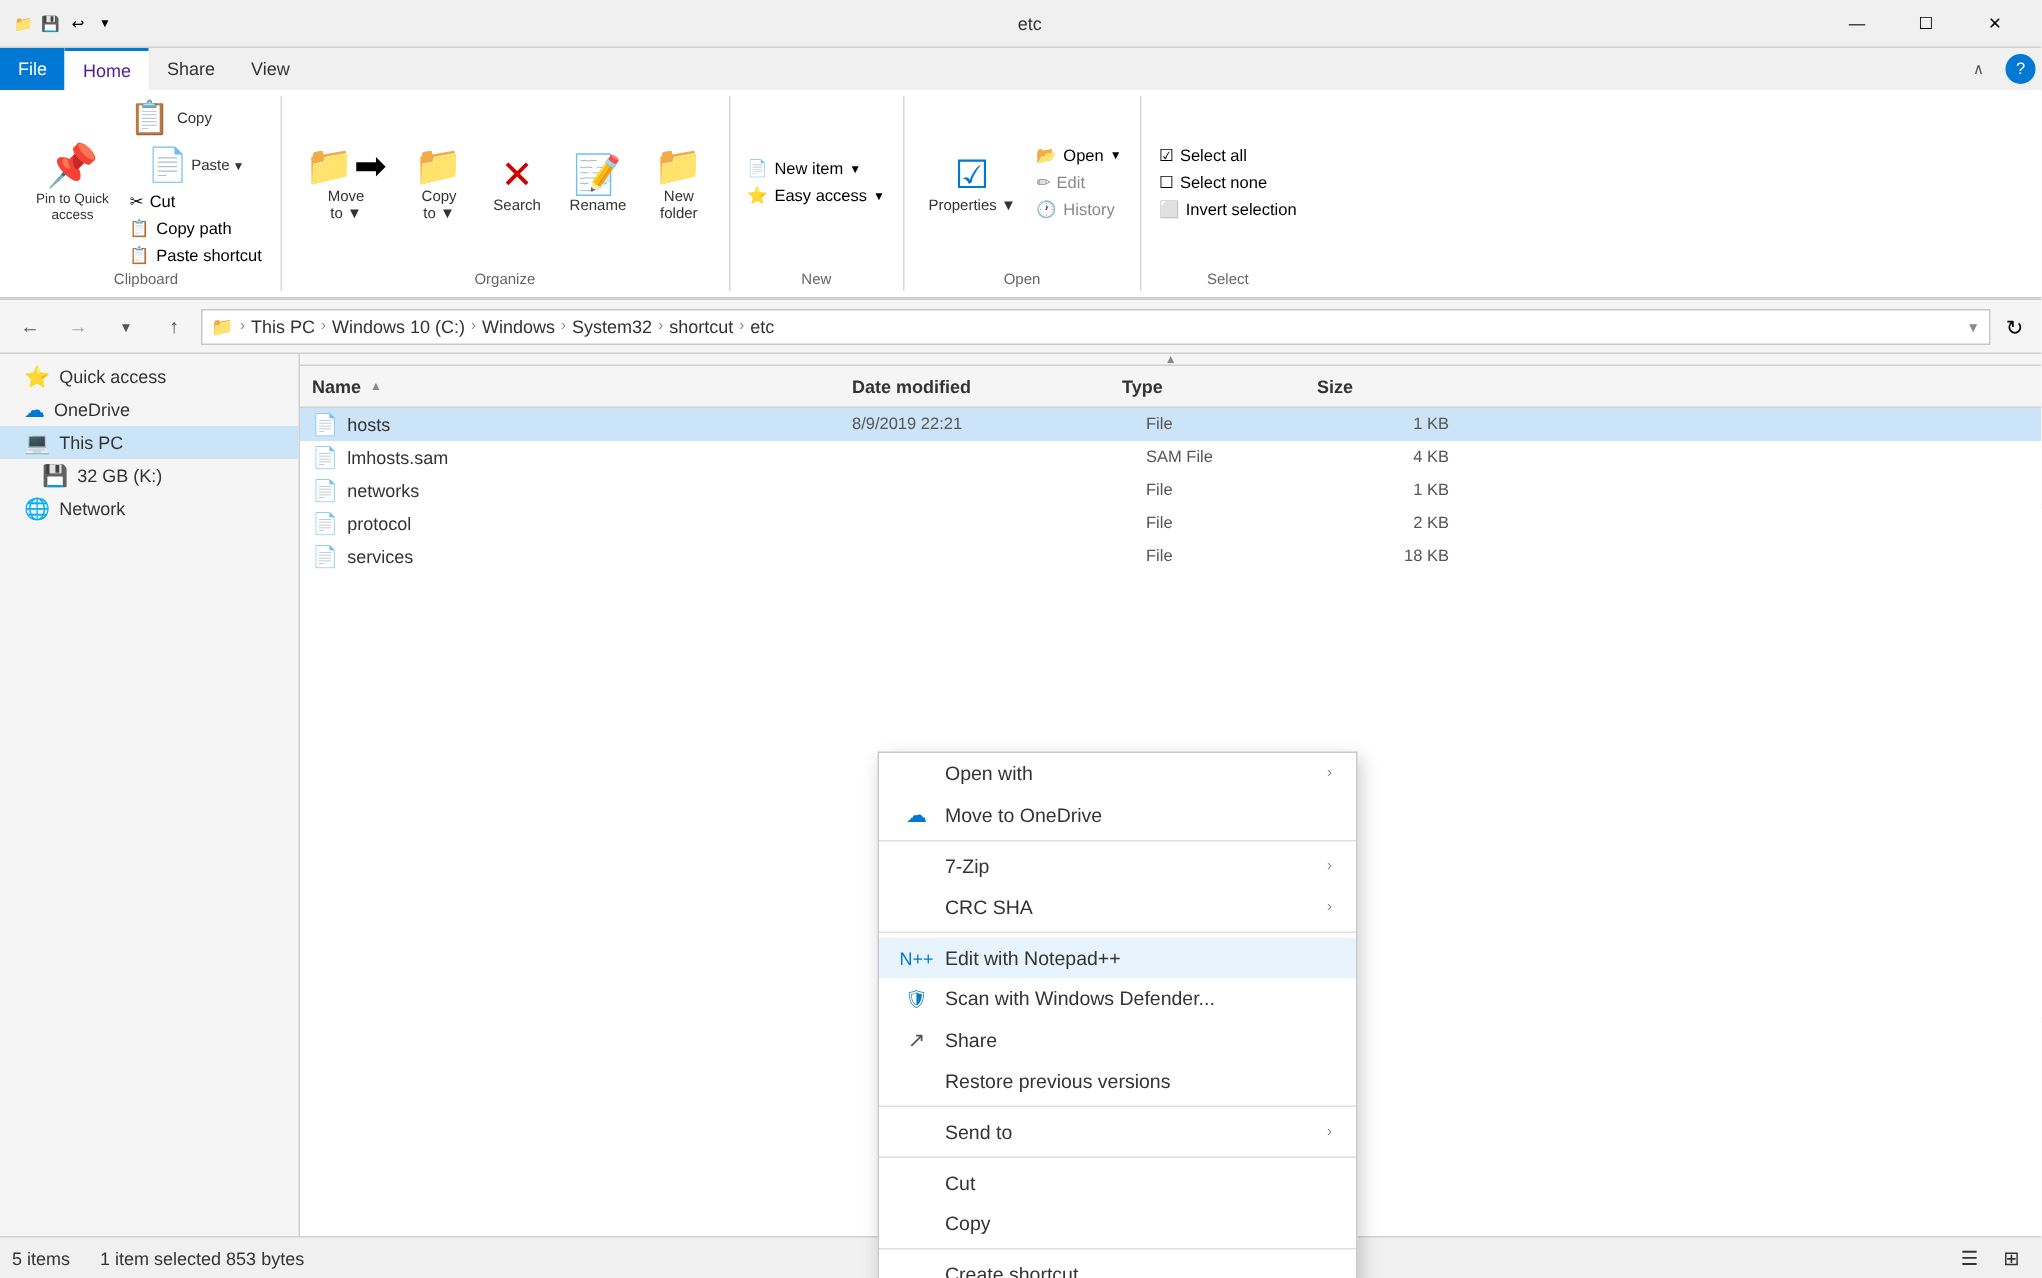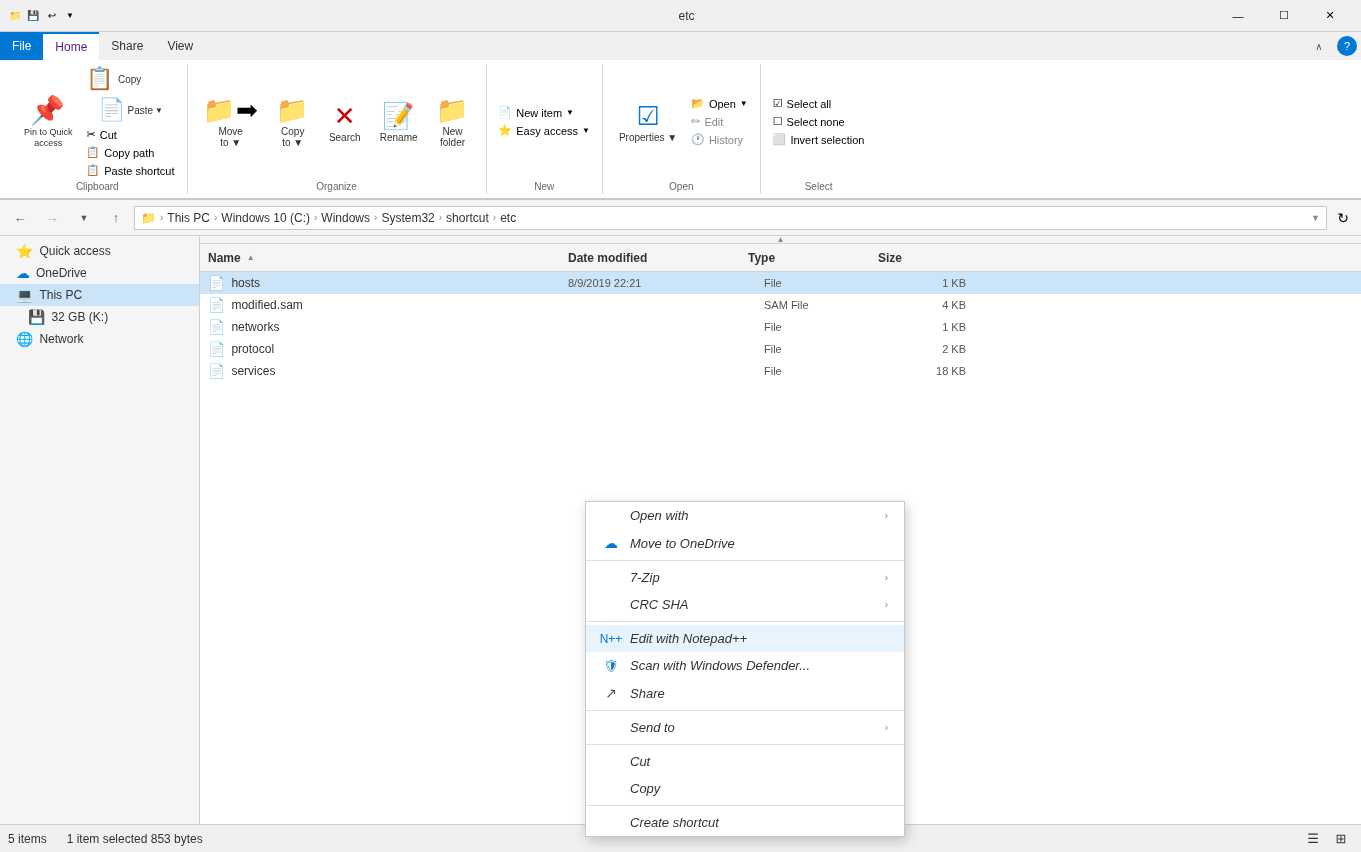--- a/index.html
+++ b/index.html
@@ -98,21 +98,21 @@
     .cm-item {
       display: flex;
       align-items: center;
       padding: 6px 16px;
       cursor: pointer;
       color: #333;
       gap: 10px;
     }
     .cm-item.highlighted { background: #e8f4fd; }
     .cm-separator { height: 1px; background: #e0e0e0; margin: 3px 0; }
-    .cm-item-text { flex: 1; font-style: italic; }
+    .cm-item-text { flex: 1; }
     .cm-item-arrow { color: #888; font-size: 10px; }
     .cm-icon { width: 18px; font-size: 14px; display: flex; align-items: center; justify-content: center; }
     .cm-icon.notepad { color: #0078d4; font-size: 12px; }
     .cm-icon.shield { color: #0a7bbf; font-size: 12px; }
     .cm-icon.share { color: #555; }
     .cm-icon.onedrive { color: #0078d4; }
   </style>
 </head>
 <body>
 
@@ -348,21 +348,21 @@
         <span class="file-icon">📄</span>
         <span>hosts</span>
       </div>
       <div class="file-date">8/9/2019 22:21</div>
       <div class="file-type">File</div>
       <div class="file-size">1 KB</div>
     </div>
     <div class="file-row">
       <div class="file-name">
         <span class="file-icon">📄</span>
-        <span>modified.sam</span>
+        <span>lmhosts.sam</span>
       </div>
       <div class="file-date"></div>
       <div class="file-type">SAM File</div>
       <div class="file-size">4 KB</div>
     </div>
     <div class="file-row">
       <div class="file-name">
         <span class="file-icon">📄</span>
         <span>networks</span>
       </div>
@@ -415,20 +415,24 @@
         <div class="cm-icon notepad">N++</div>
         <div class="cm-item-text">Edit with Notepad++</div>
       </div>
       <div class="cm-item">
         <div class="cm-icon shield">🛡</div>
         <div class="cm-item-text">Scan with Windows Defender...</div>
       </div>
       <div class="cm-item">
         <div class="cm-icon share">↗</div>
         <div class="cm-item-text">Share</div>
+      </div>
+      <div class="cm-item">
+        <div class="cm-icon"></div>
+        <div class="cm-item-text">Restore previous versions</div>
       </div>
       <div class="cm-separator"></div>
       <div class="cm-item">
         <div class="cm-icon"></div>
         <div class="cm-item-text">Send to</div>
         <div class="cm-item-arrow">›</div>
       </div>
       <div class="cm-separator"></div>
       <div class="cm-item">
         <div class="cm-icon"></div>

